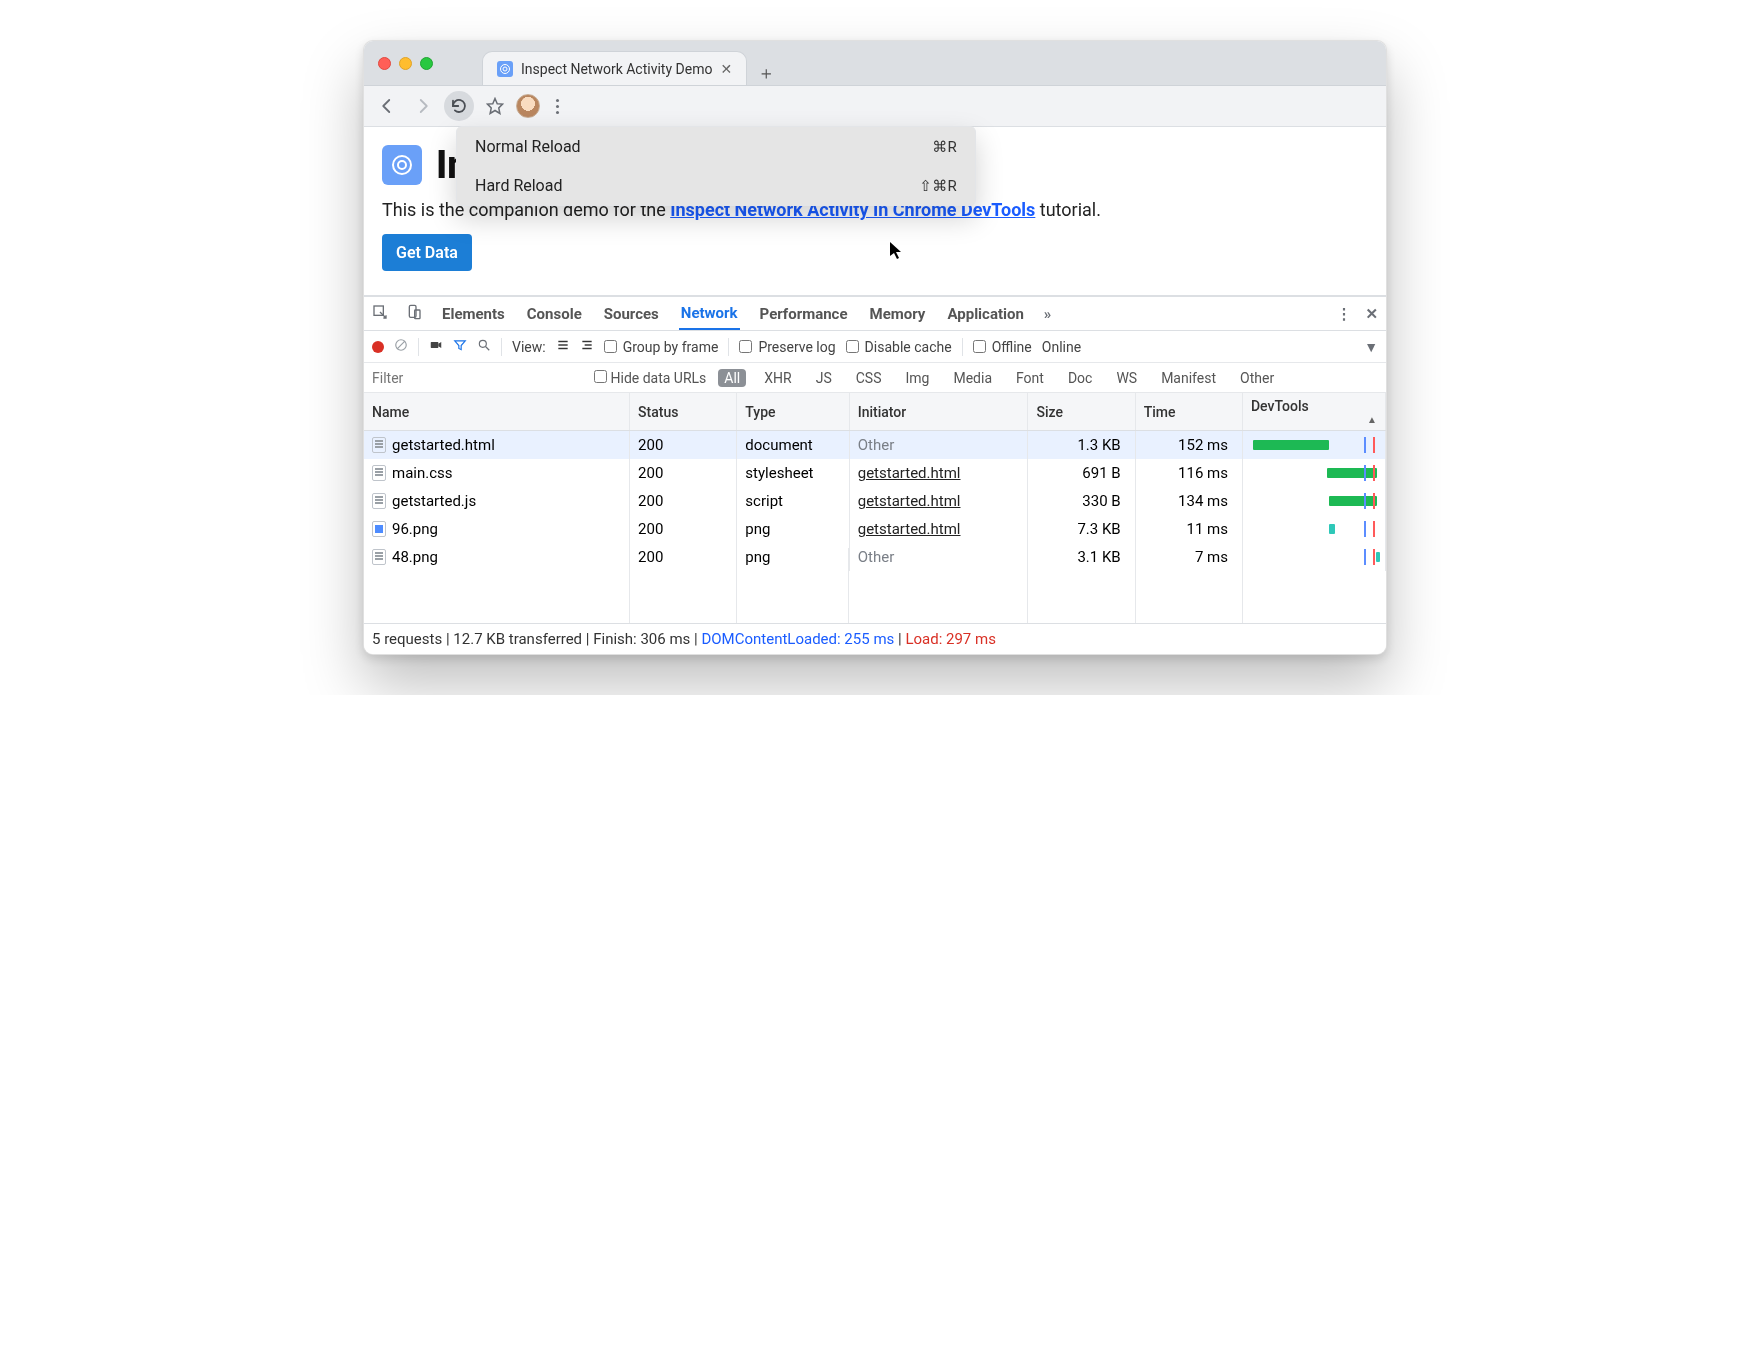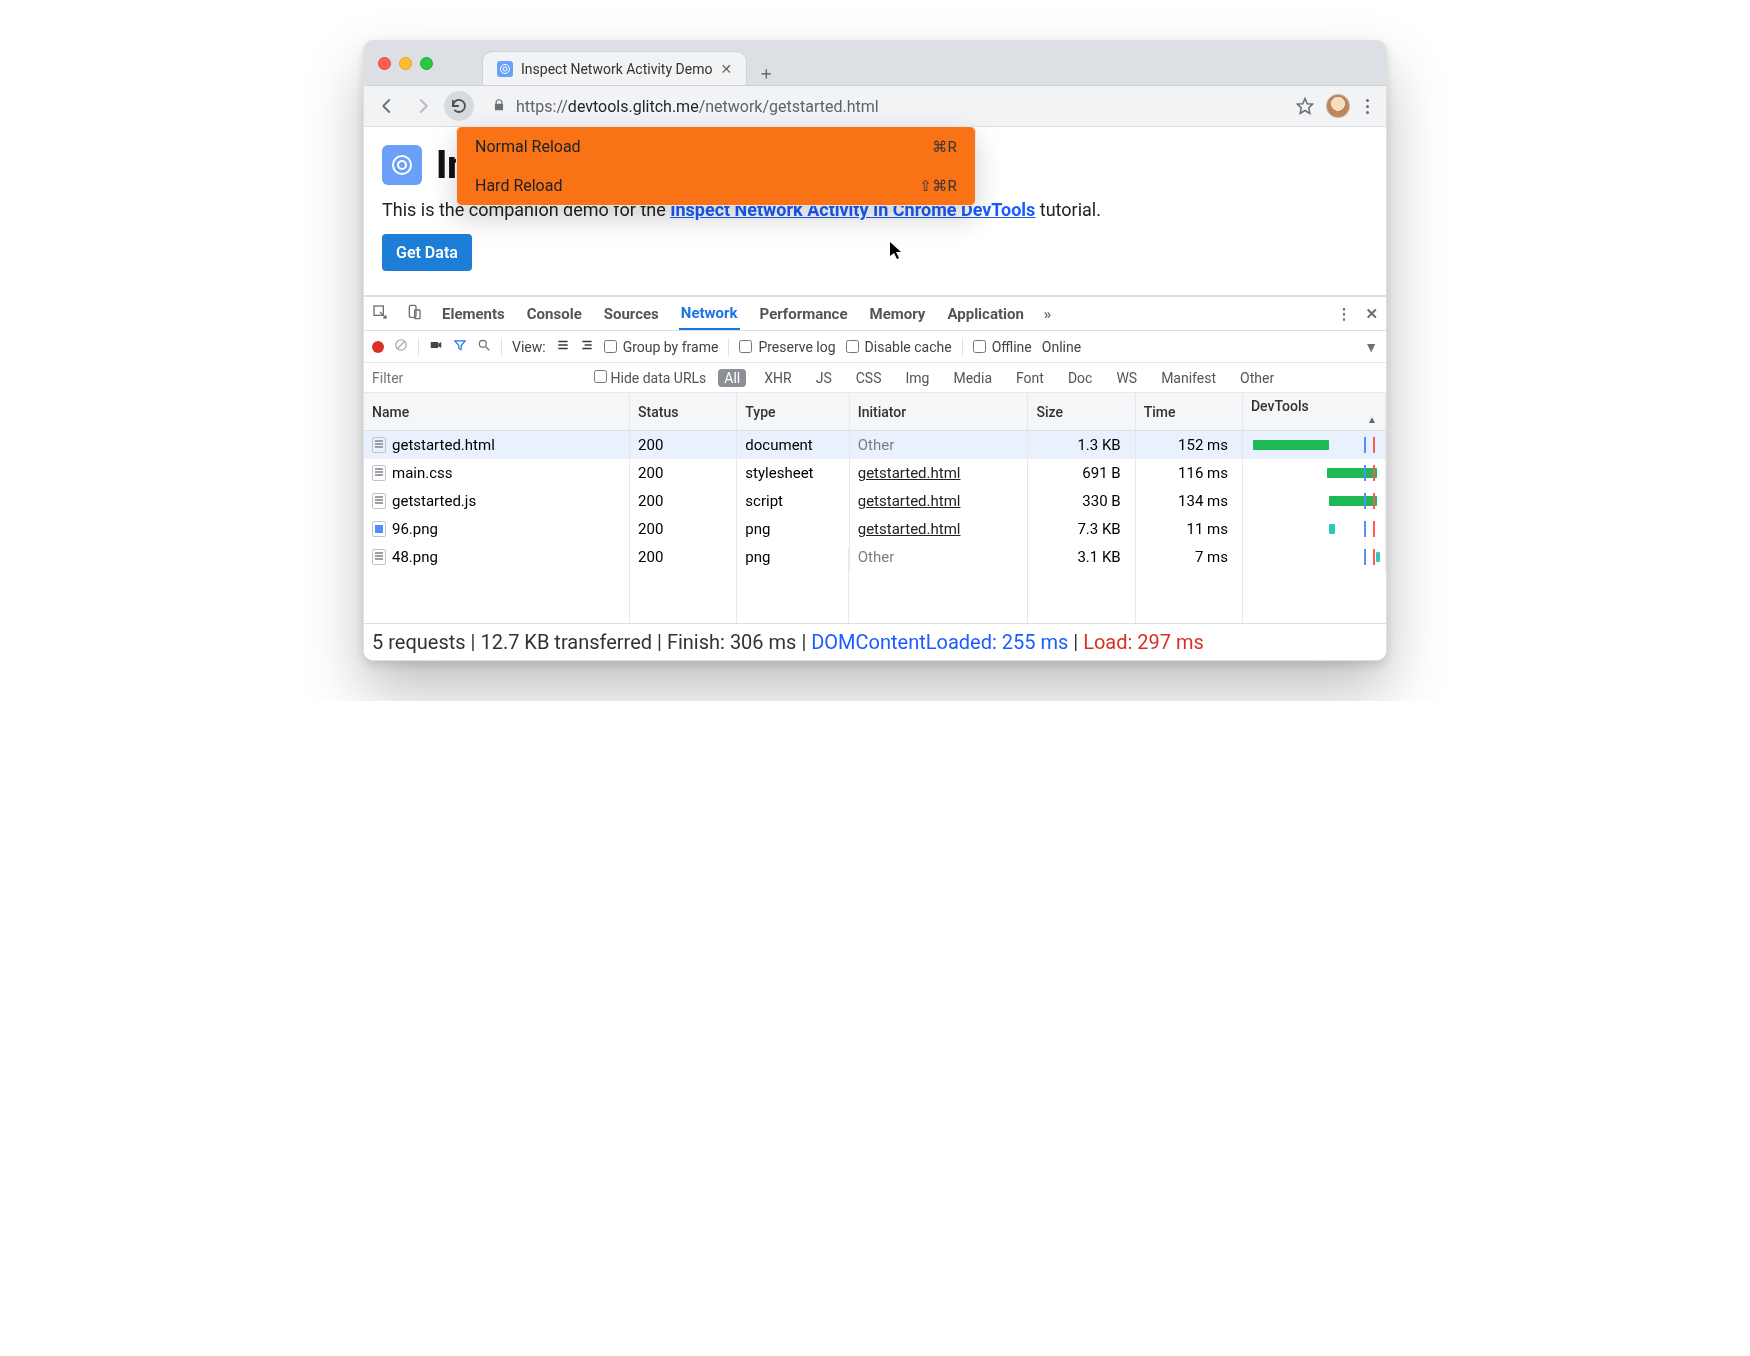--- a/index.html
+++ b/index.html
@@ -25,21 +25,21 @@
   .tbtn.reload { background:#d7dade; }
   .urlfield { flex:1; display:flex; align-items:center; gap:10px; height:30px; border-radius:15px; background:#f2f3f5; padding:0 12px; }
   .lock { color:#6b6f76; }
   .url { font-size:16px; color:#5f6368; white-space:nowrap; overflow:hidden; }
   .url .host { color:#1f2328; }
   .star { color:#6b6f76; }
   .avatar { width:24px; height:24px; border-radius:50%; background: radial-gradient(circle at 50% 40%, #f9dcc0 0 40%, #b9865f 41% 100%); border:1px solid #c7ad95; }
   .kebab { width:22px; display:flex; flex-direction:column; align-items:center; gap:3px; }
   .kebab span { width:3px; height:3px; background:#6b6f76; border-radius:50%; }
   
-  .menu { position:absolute; top:85px; left:92px; width:520px; background:#f97316; border:1px solid #e3e5e8; border-radius:6px; box-shadow:0 12px 28px rgba(0,0,0,0.18); z-index:10; overflow:hidden; }
+  .menu { position:absolute; top:85px; left:92px; width:520px; background:#e5e5e5; border:1px solid #e3e5e8; border-radius:6px; box-shadow:0 12px 28px rgba(0,0,0,0.18); z-index:10; overflow:hidden; }
   .menu-item { display:flex; justify-content:space-between; align-items:center; padding:10px 18px; font-size:16px; color:#222; }
   .menu-item.hover { background:#f1f4f8; }
   .menu-item .shortcut { color:#333; font-size:15px; letter-spacing:0.02em; }
   .cursor { position:absolute; top:200px; left:525px; z-index:11; pointer-events:none; }
   
   .page { padding:16px 18px 24px; border-bottom:1px solid #dcdfe3; }
   .page h1 { display:flex; align-items:center; gap:14px; font-size:38px; font-weight:800; color:#111; }
   .page h1 .logo { width:40px; height:40px; border-radius:6px; background:#6aa0f8; display:flex; align-items:center; justify-content:center; }
   .page h1 .logo svg { width:24px; height:24px; }
   .page p { margin-top:12px; font-size:18px; color:#222; }
@@ -88,21 +88,21 @@
   .tablewrap { height:230px; overflow:hidden; position:relative; }
   .tablewrap .gridend { position:absolute; left:0; right:0; bottom:0; top:155px; background:
     linear-gradient(90deg, transparent 0, transparent calc(26% - 1px), #e6e8eb calc(26% - 1px), #e6e8eb 26%,
                     transparent 26%, transparent calc(36.5% - 1px), #e6e8eb calc(36.5% - 1px), #e6e8eb 36.5%,
                     transparent 36.5%, transparent calc(47.5% - 1px), #e6e8eb calc(47.5% - 1px), #e6e8eb 47.5%,
                     transparent 47.5%, transparent calc(65% - 1px), #e6e8eb calc(65% - 1px), #e6e8eb 65%,
                     transparent 65%, transparent calc(75.5% - 1px), #e6e8eb calc(75.5% - 1px), #e6e8eb 75.5%,
                     transparent 75.5%, transparent calc(86% - 1px), #e6e8eb calc(86% - 1px), #e6e8eb 86%,
                     transparent 86%);
   }
-  .statusbar { border-top:1px solid #dcdfe3; padding:6px 8px; font-size:20px; color:#333; }
+  .statusbar { border-top:1px solid #dcdfe3; padding:6px 8px; font-size:15px; color:#333; }
   .statusbar .blue { color:#1a5cff; }
   .statusbar .red { color:#d93025; }
   col.c-name{width:26%} col.c-status{width:10.5%} col.c-type{width:11%} col.c-init{width:17.5%} col.c-size{width:10.5%} col.c-time{width:10.5%} col.c-wf{width:14%}
 </style>
 </head>
 <body>
 
 <div class="window">
 
   <div class="titlebar">
@@ -135,30 +135,20 @@
     <div class="tbtn disabled">
       <svg width="18" height="18" viewBox="0 0 24 24" fill="none" stroke="currentColor" stroke-width="2.4" stroke-linecap="round" stroke-linejoin="round">
           <polyline points="9 4 17 12 9 20"></polyline>
         </svg>
     </div>
     <div class="tbtn reload">
       <svg width="18" height="18" viewBox="0 0 24 24" fill="none" stroke="#4b4f55" stroke-width="2.4" stroke-linecap="round">
           <path d="M4 12a8 8 0 1 1 2.5 5.8"></path>
           <polyline points="4 5 4 12 11 12"></polyline>
         </svg>
-    </div>
-    <div class="urlfield">
-      <span class="lock">
-        <svg width="14" height="14" viewBox="0 0 24 24" fill="currentColor">
-            <path d="M6 10V8a6 6 0 0 1 12 0v2h1v11H5V10h1zm2 0h8V8a4 4 0 0 0-8 0v2z"></path>
-          </svg>
-      </span>
-      <span class="url">
-        <span>https://</span><span class="host">devtools.glitch.me</span><span>/network/getstarted.html</span>
-      </span>
     </div>
     <div class="tbtn star">
       <svg width="18" height="18" viewBox="0 0 24 24" fill="none" stroke="currentColor" stroke-width="2">
           <polygon points="12 2 15 9 22 9.5 17 14.5 18.5 22 12 18 5.5 22 7 14.5 2 9.5 9 9"></polygon>
         </svg>
     </div>
     <div class="avatar"></div>
     <div class="kebab">
         <span></span>
         <span></span>

